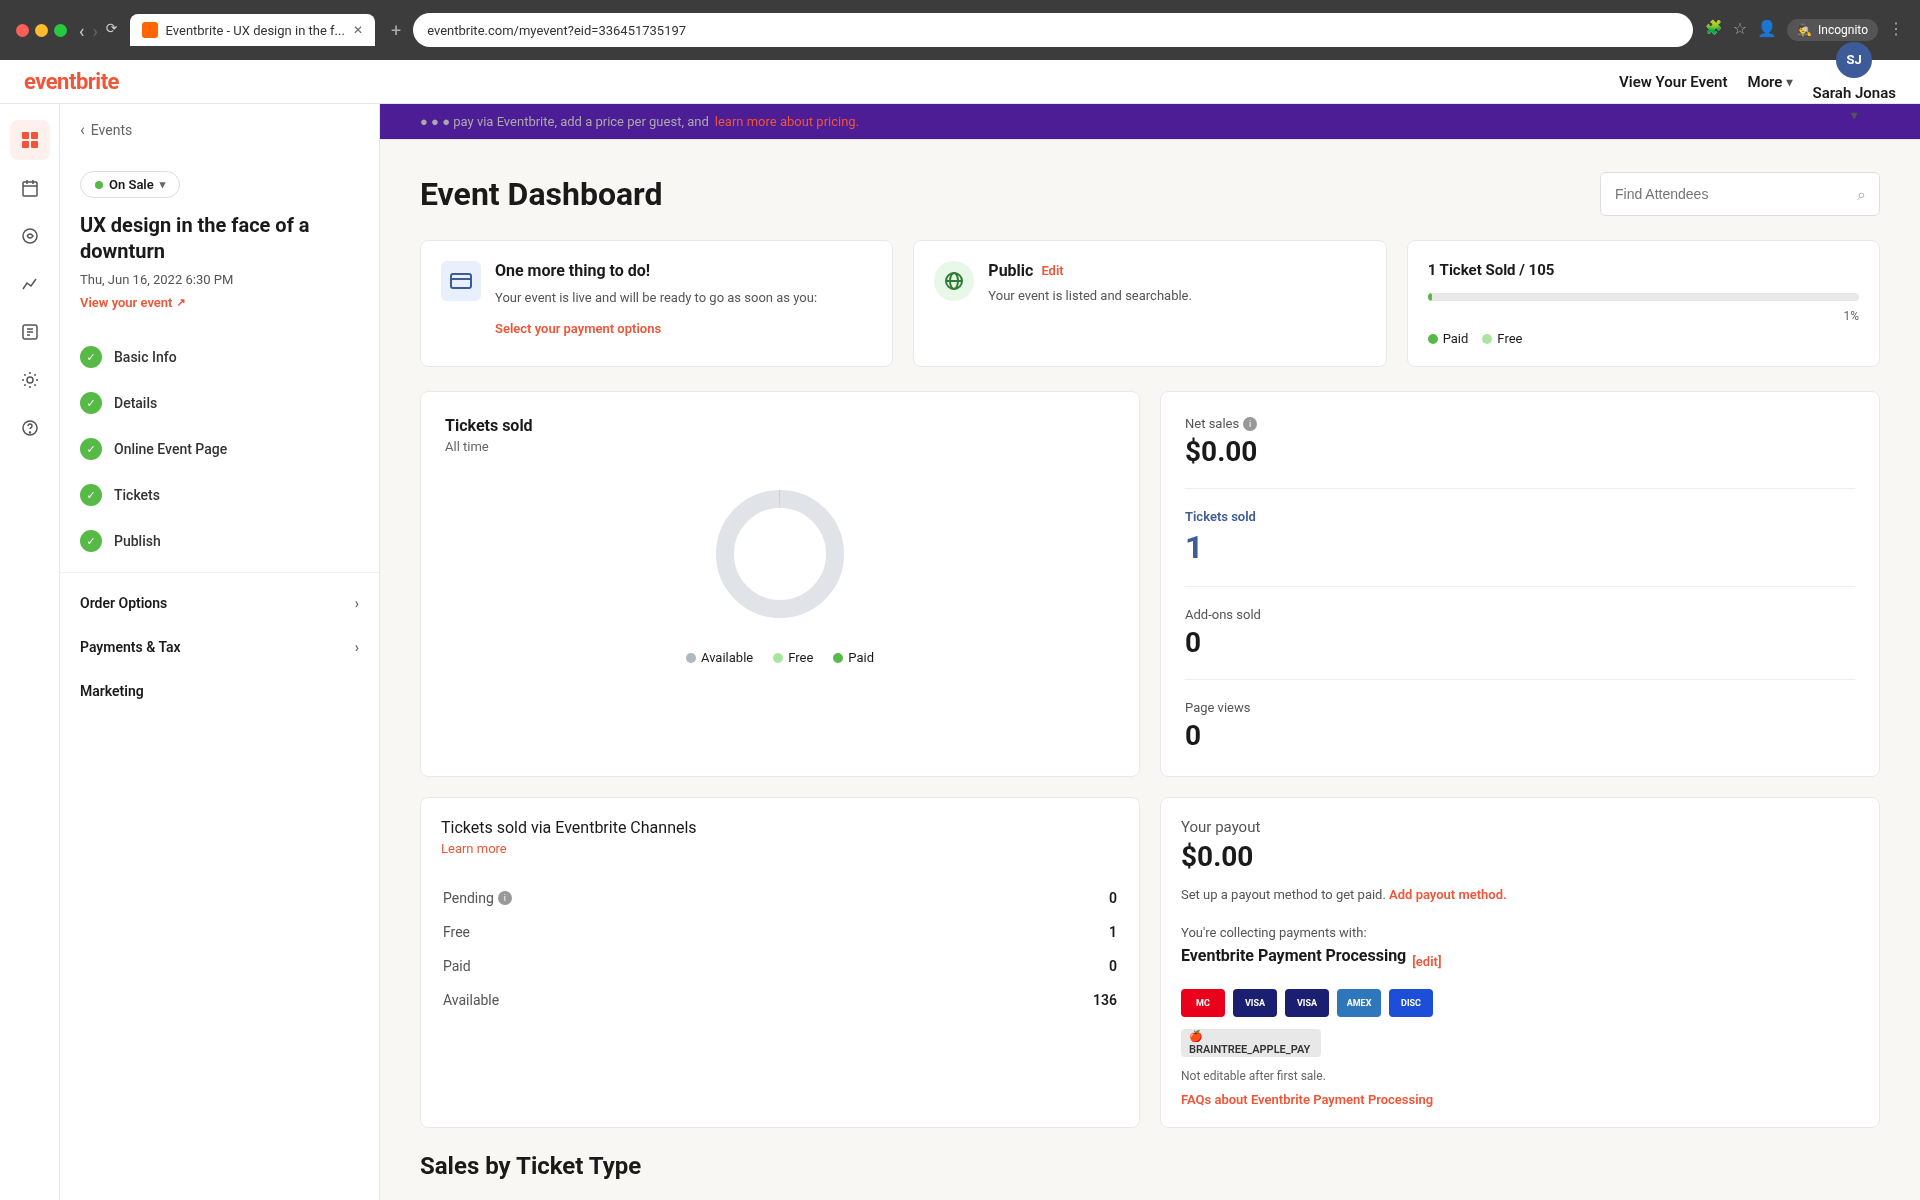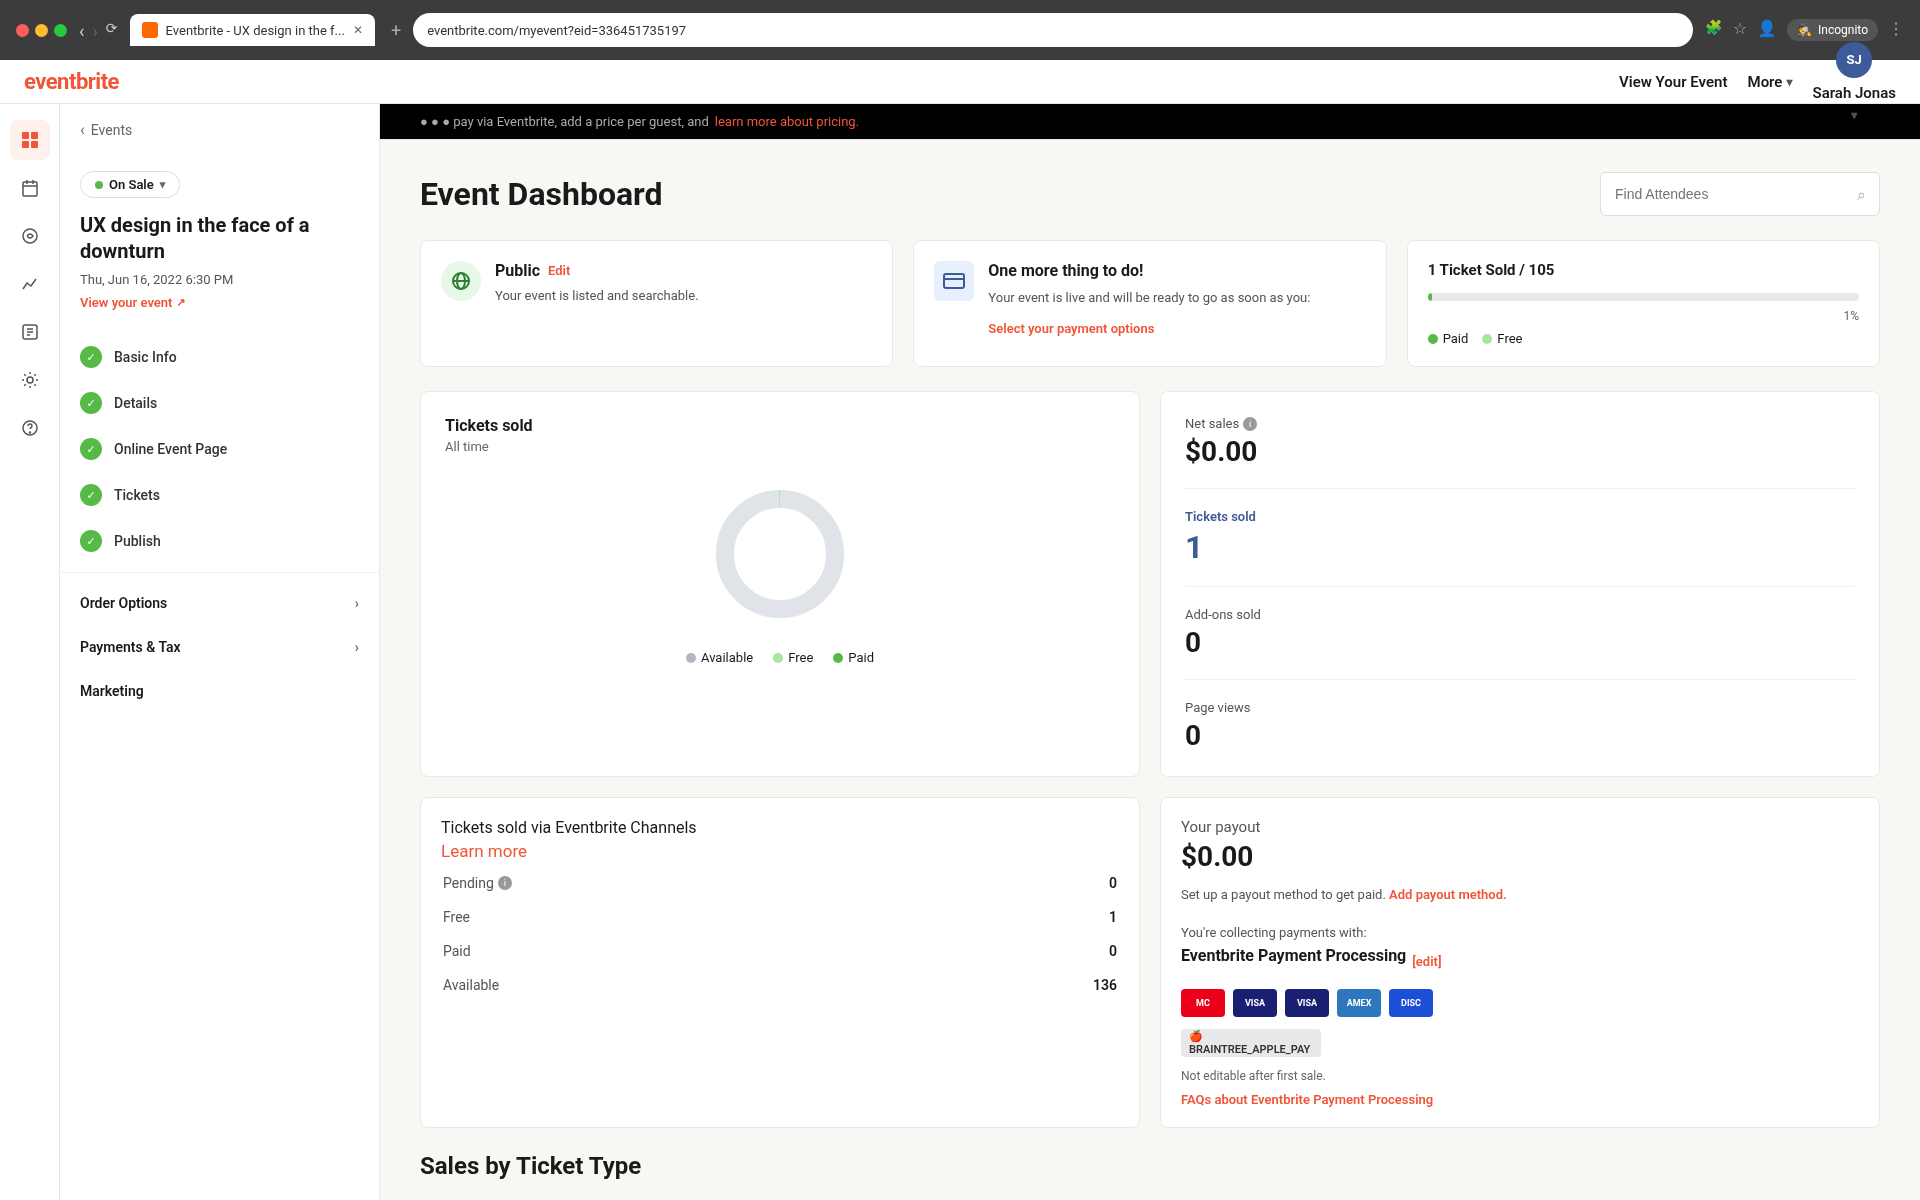--- a/index.html
+++ b/index.html
@@ -64,21 +64,21 @@
 
     
     .icon-sidebar { width: 60px; background: #fff; border-right: 1px solid #e8e8e8; display: flex; flex-direction: column; align-items: center; padding: 16px 0; gap: 8px; }
     .icon-btn { width: 40px; height: 40px; border-radius: 8px; display: flex; align-items: center; justify-content: center; cursor: pointer; font-size: 18px; color: #555; }
     .icon-btn.active { background: #fff0ed; color: #f05537; }
 
     
     .content { flex: 1; overflow-y: auto; padding: 0; }
 
     
-    .content-topbar { background: #000000; border-bottom: 1px solid #e8e8e8; padding: 10px 40px; font-size: 13px; color: #666; display: flex; align-items: center; gap: 6px; }
+    .content-topbar { background: #4c1d95; border-bottom: 1px solid #e8e8e8; padding: 10px 40px; font-size: 13px; color: #666; display: flex; align-items: center; gap: 6px; }
     .content-topbar a { color: #f05537; cursor: pointer; }
 
     
     .dashboard-header { display: flex; align-items: center; justify-content: space-between; padding: 32px 40px 24px; }
     .dashboard-title { font-size: 32px; font-weight: 700; color: #1a1a1a; }
     .find-attendees-input { width: 280px; height: 44px; border: 1px solid #ddd; border-radius: 6px; padding: 0 40px 0 14px; font-size: 14px; color: #999; background: #fff; outline: none; }
     .find-attendees-wrapper { position: relative; }
     .find-attendees-icon { position: absolute; right: 14px; top: 50%; transform: translateY(-50%); color: #aaa; font-size: 16px; }
 
     
@@ -142,21 +142,21 @@
     .payment-logo { height: 28px; width: 44px; border-radius: 4px; display: flex; align-items: center; justify-content: center; font-size: 9px; font-weight: 700; color: #fff; }
     .logo-mc { background: #eb001b; }
     .logo-visa { background: #1a1f71; }
     .logo-visa2 { background: #1a1f71; }
     .logo-amex { background: #2e77bc; }
     .logo-disc { background: #1d4ed8; }
     .logo-bt { background: #4a4f9c; height: 28px; width: 140px; display: flex; align-items: center; gap: 6px; font-size: 10px; }
     .not-editable { font-size: 12px; color: #666; margin-bottom: 8px; }
     .faq-link { color: #f05537; font-size: 13px; font-weight: 600; cursor: pointer; }
     .channel-header { font-size: 16px; font-weight: 400; margin-bottom: 4px; }
-    .channel-link { color: #f05537; font-size: 17px; cursor: pointer; margin-bottom: 4px; display: block; }
+    .channel-link { color: #f05537; font-size: 13px; cursor: pointer; margin-bottom: 24px; display: block; }
     .channel-table { width: 100%; }
     .channel-table tr { border-bottom: 1px solid #f0f0f0; }
     .channel-table td { padding: 8px 0; font-size: 14px; }
     .channel-table td:last-child { text-align: right; font-weight: 600; }
     .channel-label { color: #555; display: flex; align-items: center; gap: 4px; }
 
     
     .sales-section { padding: 0 40px 24px; }
     .sales-title { font-size: 24px; font-weight: 700; margin-bottom: 16px; }
   </style>
@@ -338,48 +338,48 @@
       <div class="dashboard-header">
         <h1 class="dashboard-title">Event Dashboard</h1>
         <div class="find-attendees-wrapper">
           <input class="find-attendees-input" type="text" placeholder="Find Attendees" style="">
           <span class="find-attendees-icon">⌕</span>
         </div>
       </div>
 
       <div class="cards-row">
 
+        <div class="card todo-card">
+          <div class="todo-icon-box">
+            <svg width="24" height="24" viewBox="0 0 24 24" fill="none" stroke="#3d5a99" stroke-width="2">
+                <rect x="2" y="5" width="20" height="14" rx="2"></rect>
+                <line x1="2" y1="10" x2="22" y2="10"></line>
+              </svg>
+          </div>
+          <div>
+            <div class="todo-title">One more thing to do!</div>
+            <div class="todo-desc">Your event is live and will be ready to go as soon as you:</div>
+            <a class="todo-link">Select your payment options</a>
+          </div>
+        </div>
+
         <div class="card public-card">
           <div class="public-icon">
             <svg width="22" height="22" viewBox="0 0 22 22" fill="none" stroke="#2e7d32" stroke-width="2">
                 <circle cx="11" cy="11" r="8"></circle>
                 <ellipse cx="11" cy="11" rx="4" ry="8"></ellipse>
                 <line x1="3" y1="11" x2="19" y2="11"></line>
               </svg>
           </div>
           <div>
             <div class="public-header">
               <span class="public-title">Public</span>
               <span class="public-edit">Edit</span>
             </div>
             <div class="public-desc">Your event is listed and searchable.</div>
-          </div>
-        </div>
-
-        <div class="card todo-card">
-          <div class="todo-icon-box">
-            <svg width="24" height="24" viewBox="0 0 24 24" fill="none" stroke="#3d5a99" stroke-width="2">
-                <rect x="2" y="5" width="20" height="14" rx="2"></rect>
-                <line x1="2" y1="10" x2="22" y2="10"></line>
-              </svg>
-          </div>
-          <div>
-            <div class="todo-title">One more thing to do!</div>
-            <div class="todo-desc">Your event is live and will be ready to go as soon as you:</div>
-            <a class="todo-link">Select your payment options</a>
           </div>
         </div>
 
         <div class="card">
           <div class="ticket-card-header">1 Ticket Sold / 105</div>
           <div class="ticket-progress-bar">
             <div class="ticket-progress-fill" style="width:1%"></div>
           </div>
           <div class="ticket-progress-pct">1%</div>
           <div class="ticket-legend">

